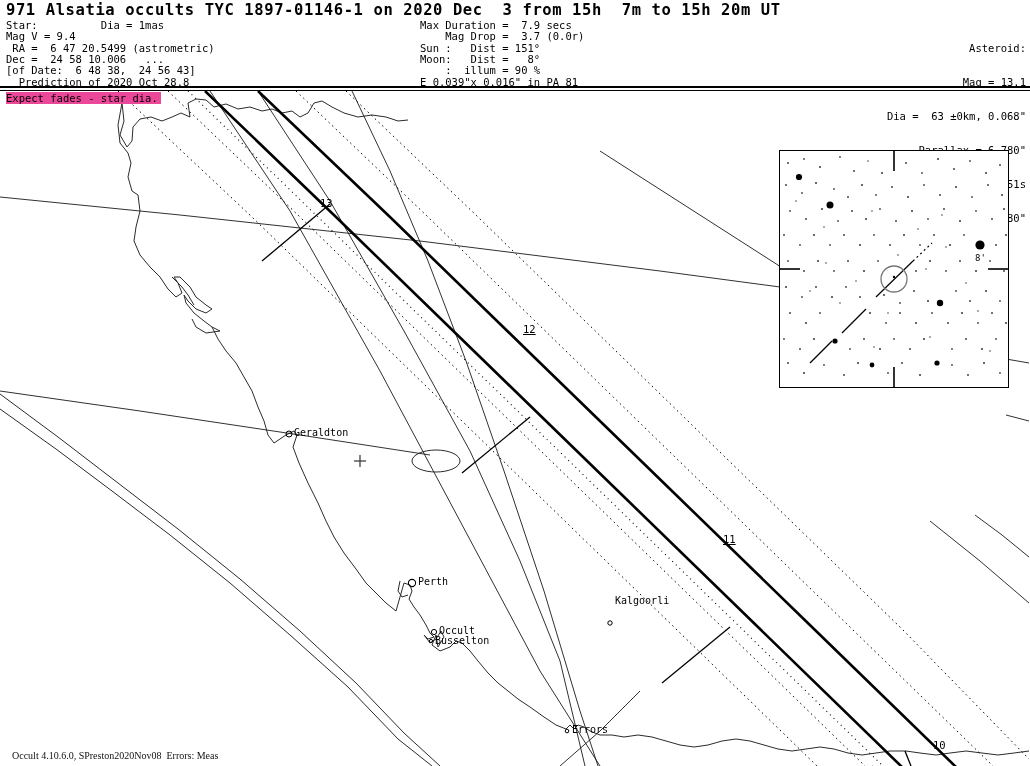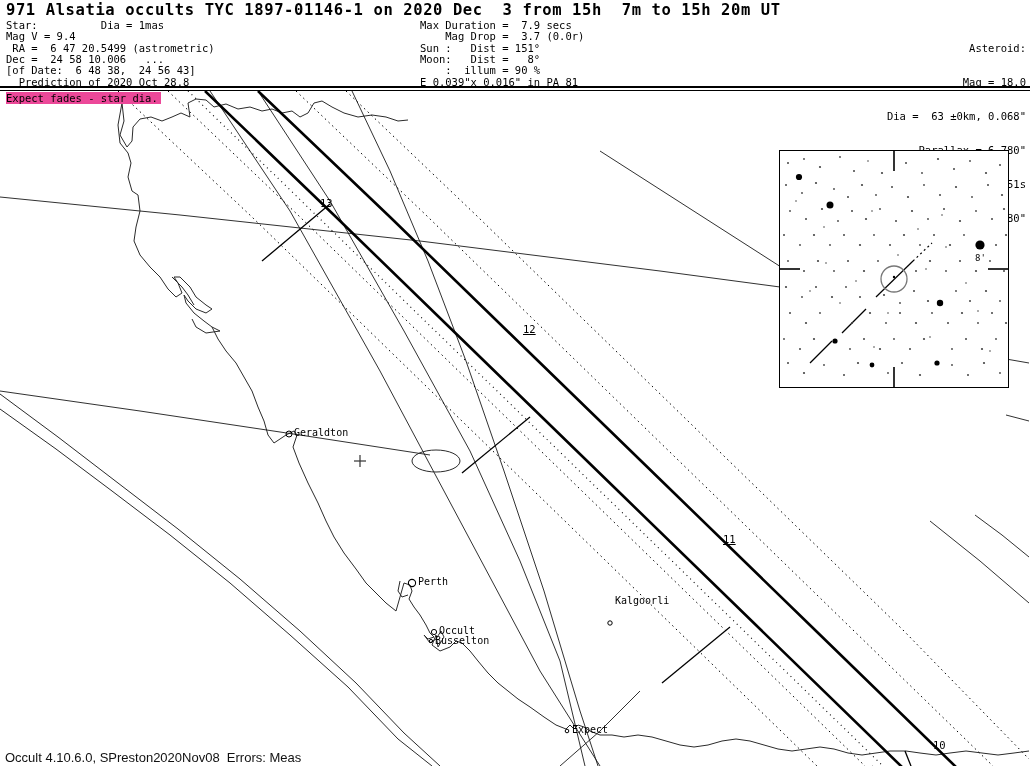--- a/index.html
+++ b/index.html
@@ -35,22 +35,22 @@
     position:absolute;font-size:10px;white-space:pre;
     font-family:"DejaVu Sans Mono","Liberation Mono",monospace;
   }
   .tlabel{position:absolute;font-size:10.5px;white-space:pre;}
   
   #inset{
     position:absolute;left:779px;top:150px;width:228px;height:236px;
     background:#fff;border:1.2px solid #000;overflow:hidden;z-index:30;
   }
   #footer{
-    position:absolute;left:5px;top:750px;font-size:13px;
-    font-family:Liberation Sans, sans-serif;white-space:pre;
+    position:absolute;left:12px;top:750px;font-size:10px;
+    font-family:Liberation Serif, serif;white-space:pre;
     color:#111;z-index:45;
   }
 </style>
 </head>
 <body>
 
 <div id="header">
 
   <div id="title">971 Alsatia occults TYC 1897-01146-1 on 2020 Dec  3 from 15h  7m to 15h 20m UT</div>
 
@@ -63,21 +63,21 @@
 
   <div class="hcol" id="col-circ">Max Duration =  7.9 secs
     Mag Drop =  3.7 (0.0r)
 Sun :   Dist = 151°
 Moon:   Dist =   8°
     :  illum = 90 %
 E 0.039"x 0.016" in PA 81</div>
 
   <div class="hcol" id="col-ast">
     <span class="r">Asteroid:</span>
-    <span class="r">Mag = 18.0</span>
+    <span class="r">Mag = 13.1</span>
     <span class="r">Dia =  63 ±0km, 0.068"</span>
     <span class="r">Parallax = 6.780"</span>
     <span class="r">Hourly dRA =-1.551s</span>
     <span class="r">dDec = 22.80"</span>
   </div>
 
   <div class="sep" id="sep1"></div>
   <div class="sep" id="sep2"></div>
 </div>
 
@@ -181,21 +181,21 @@
     <g fill="none" stroke="#1a1a1a" stroke-width="0.9">
       <line x1="600" y1="60" x2="781" y2="176"></line>
     </g>
   </svg>
 
   <span class="label" style="left:294px;top:336px;">Geraldton</span>
   <span class="label" style="left:418px;top:485px;">Perth</span>
   <span class="label" style="left:439px;top:534px;">Occult</span>
   <span class="label" style="left:435px;top:544px;">Busselton</span>
   <span class="label" style="left:615px;top:504px;">Kalgoorli</span>
-  <span class="label" style="left:572px;top:633px;">Expect</span>
+  <span class="label" style="left:572px;top:633px;">Errors</span>
 
   <span class="tlabel" style="left:320px;top:106px;">13</span>
   <span class="tlabel" style="left:523px;top:232px;text-decoration:underline;">12</span>
   <span class="tlabel" style="left:723px;top:442px;text-decoration:underline;">11</span>
   <span class="tlabel" style="left:933px;top:648px;">10</span>
 </div>
 
 <div id="inset">
   <svg width="228" height="236" viewBox="0 0 228 236">
     <rect x="0" y="0" width="228" height="236" fill="#ffffff"></rect>

